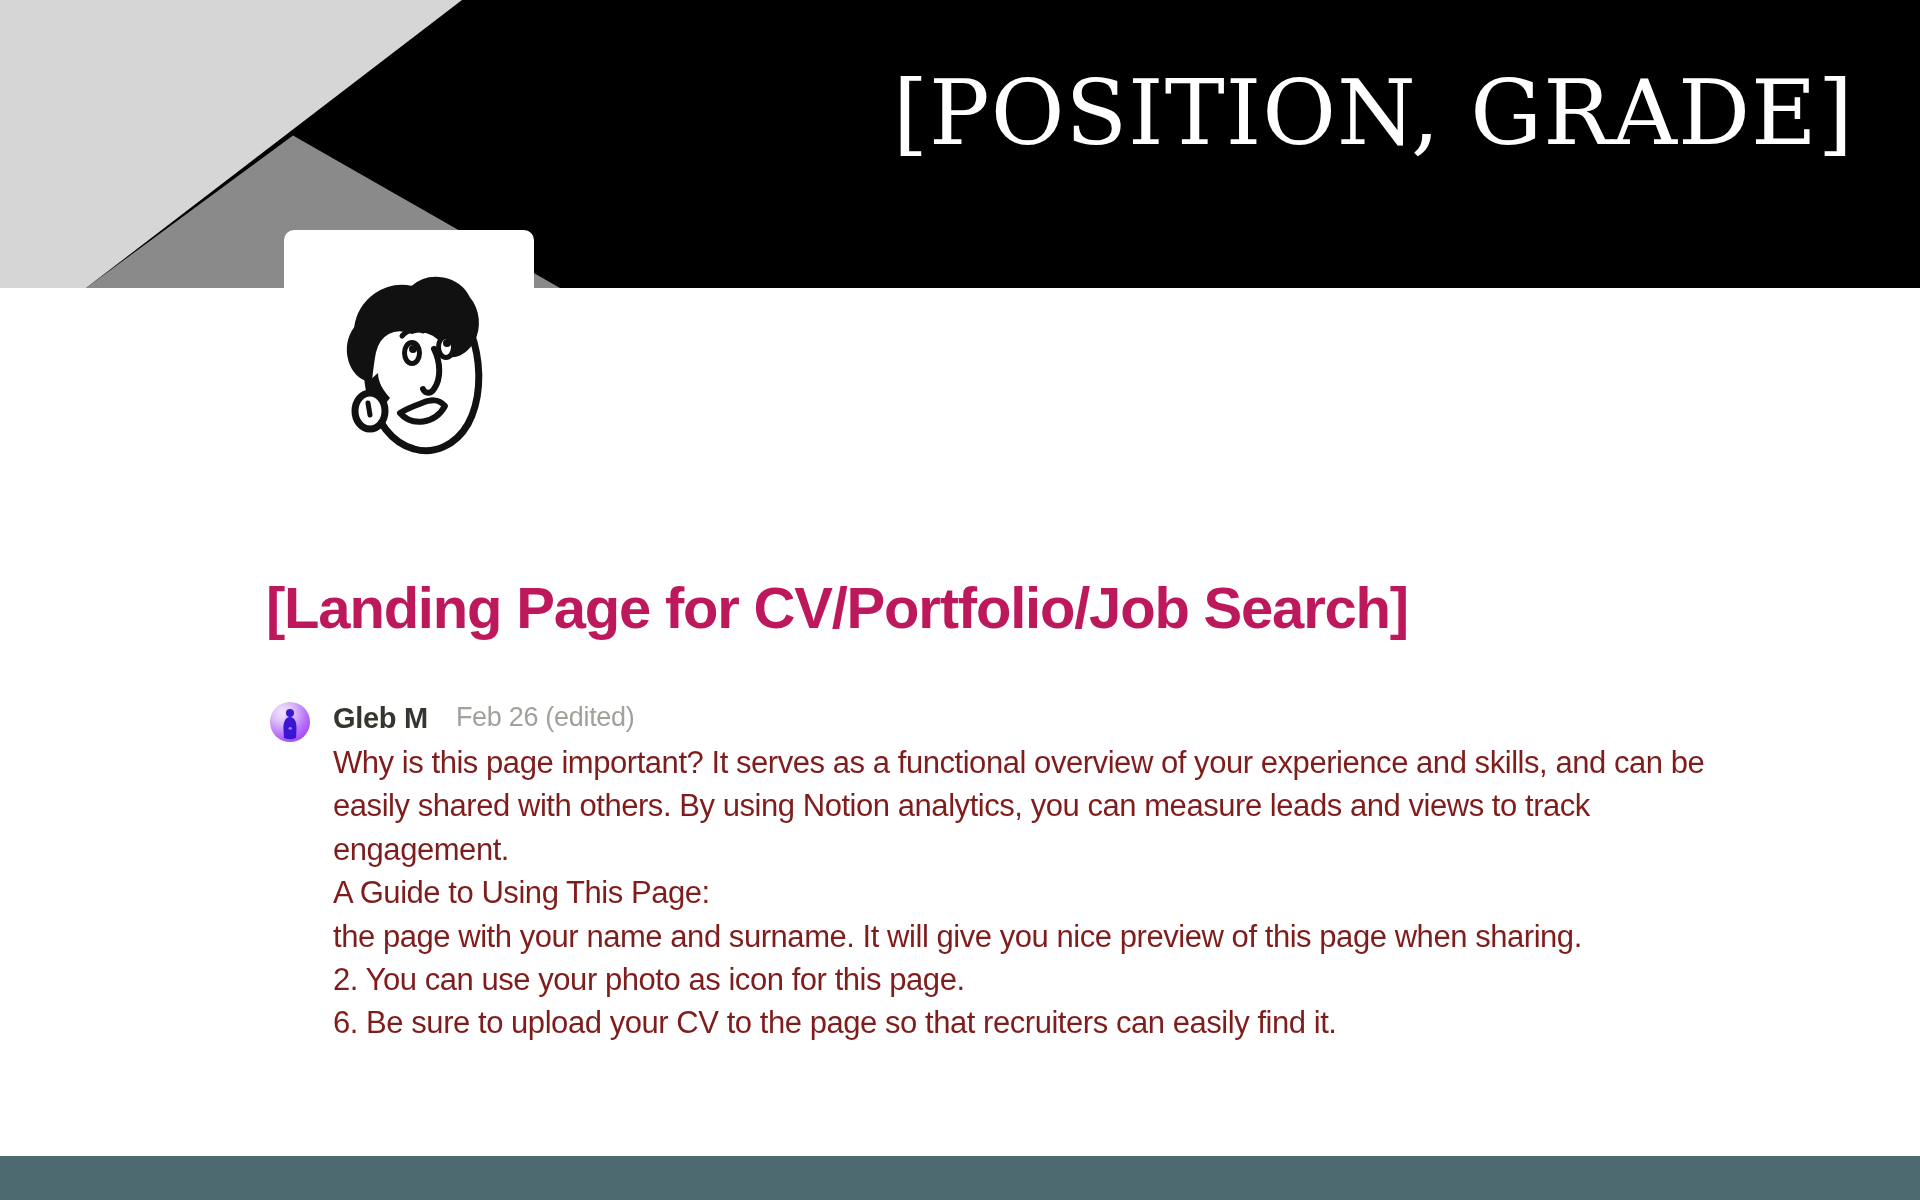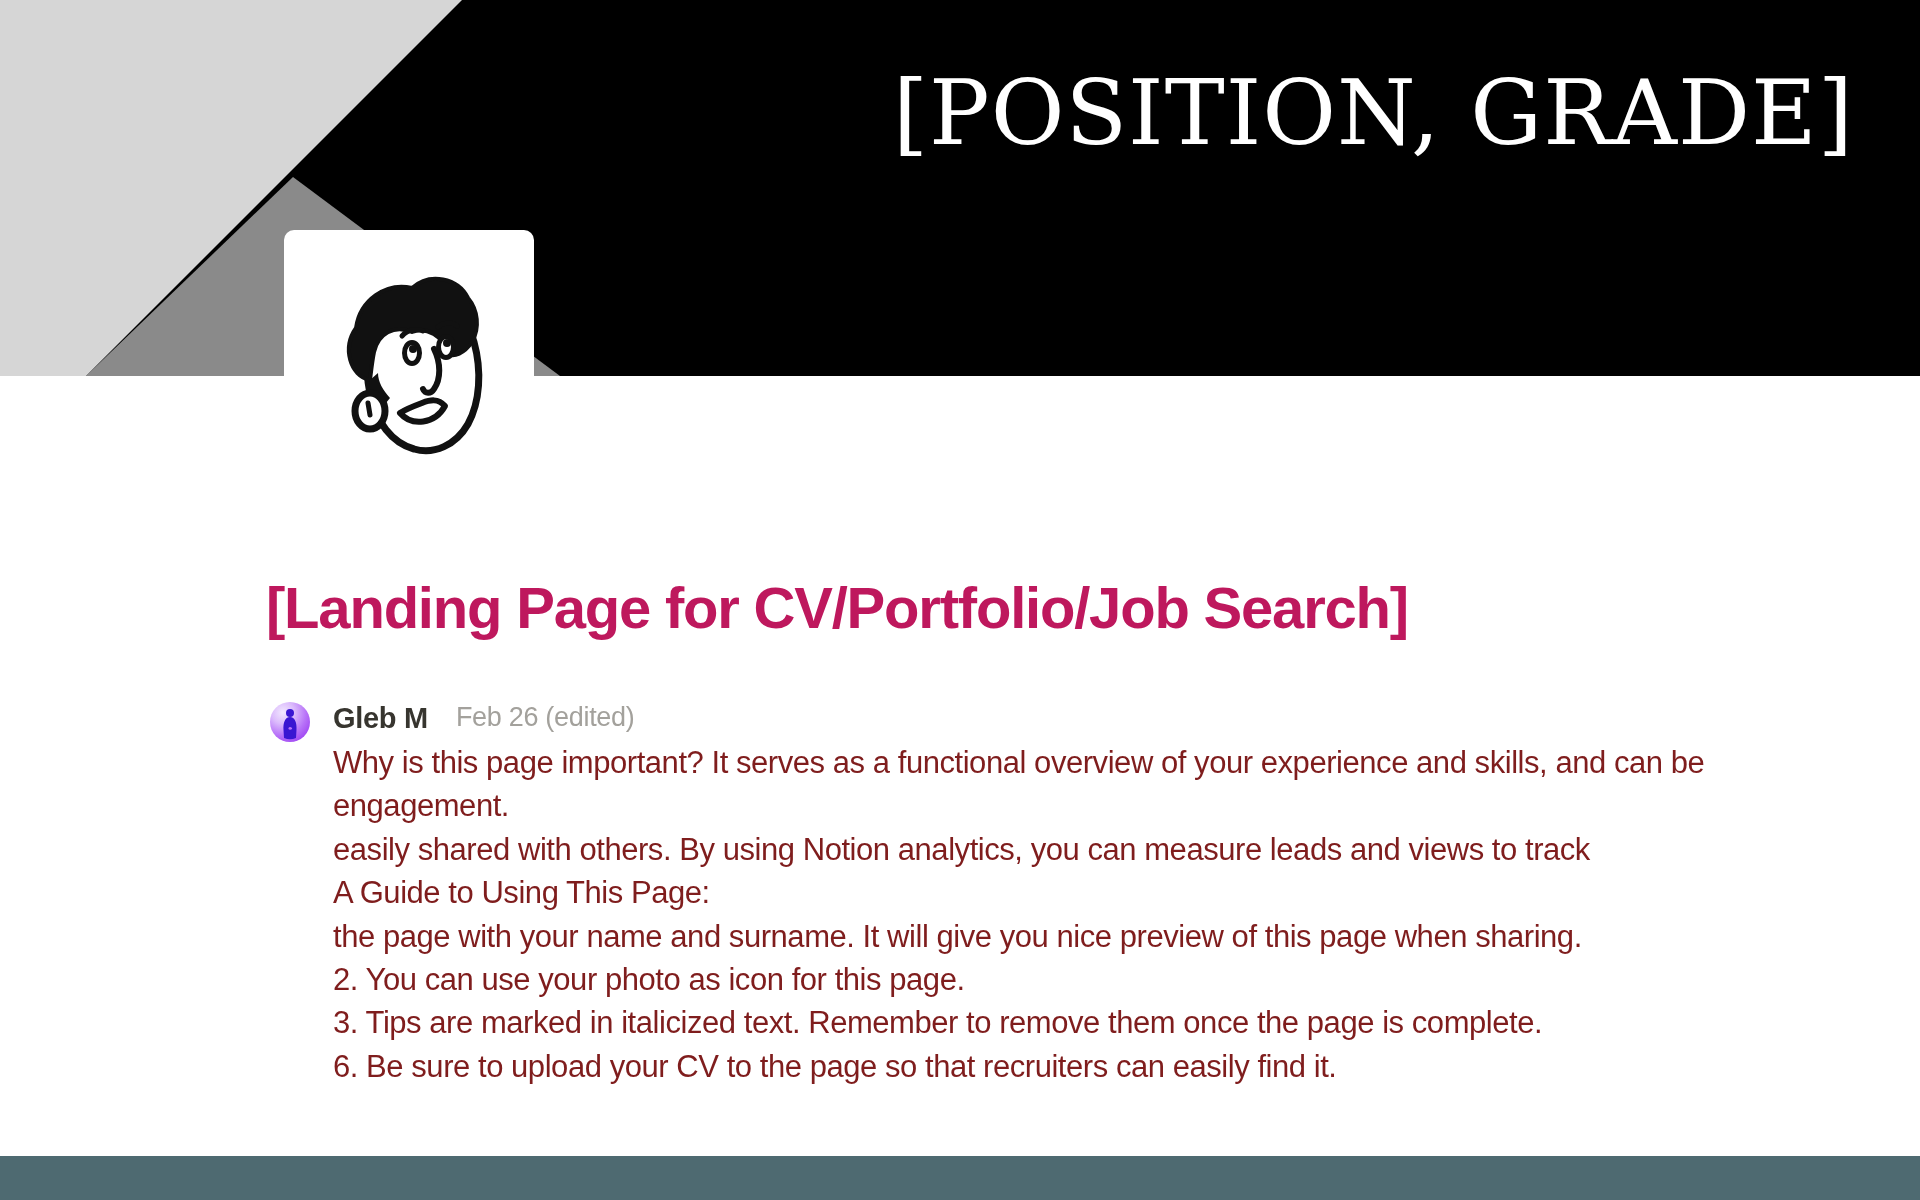--- a/index.html
+++ b/index.html
@@ -1,21 +1,21 @@
 <!DOCTYPE html>
 <html><head>
 <meta charset="utf-8">
 <style>
   * { margin: 0; padding: 0; box-sizing: border-box; }
   html, body { width: 1920px; height: 1200px; background: #ffffff; overflow: hidden; }
   body { font-family: "Liberation Sans", sans-serif; color: #37352f; position: relative; }
 
   
   .banner {
-    position: absolute; left: 0; top: 0; width: 1920px; height: 376px;
+    position: absolute; left: 0; top: 0; width: 1920px; height: 288px;
     background: #3b82f6; overflow: hidden;
   }
   .banner svg.shapes { position: absolute; left: 0; top: 0; width: 100%; height: 100%; display: block; }
   .banner-title {
     position: absolute; left: 893px; top: 58px; height: 110px; line-height: 110px;
     font-family: "DejaVu Serif", "Liberation Serif", serif;
     font-size: 90px; font-weight: 400; color: #ffffff; white-space: nowrap; letter-spacing: 1px;
   }
 
   
@@ -97,22 +97,21 @@
       <path d="M20,15 C15,15 13,21 13.5,28 L14,36 C18,37.6 22,37.6 26,36 L26.5,28 C27,21 25,15 20,15 Z" fill="#3a16d2"></path>
       <path d="M20,25 C21.5,25 22.5,26 22,27 C21,28 19,28 18.5,27 C18.2,26 18.8,25 20,25 Z" fill="#b873f8"></path>
     </svg>
   </div>
   <span class="author-name">Gleb M</span>
   <span class="edit-date">Feb 26 (edited)</span>
 </div>
 
 <div class="comment">
   <div class="comment-line">Why is this page important? It serves as a functional overview of your experience and skills, and can be</div>
+  <div class="comment-line">easily shared with others. By using Notion analytics, you can measure leads and views to track</div>
   <div class="comment-line">engagement.</div>
-  <div class="comment-line">easily shared with others. By using Notion analytics, you can measure leads and views to track</div>
   <div class="comment-line">A Guide to Using This Page:</div>
   <div class="comment-line">the page with your name and surname. It will give you nice preview of this page when sharing.</div>
   <div class="comment-line">2. You can use your photo as icon for this page.</div>
-  <div class="comment-line">3. Tips are marked in italicized text. Remember to remove them once the page is complete.</div>
   <div class="comment-line">6. Be sure to upload your CV to the page so that recruiters can easily find it.</div>
 </div>
 
 <div class="footer-bar"></div>
 
 </body></html>

